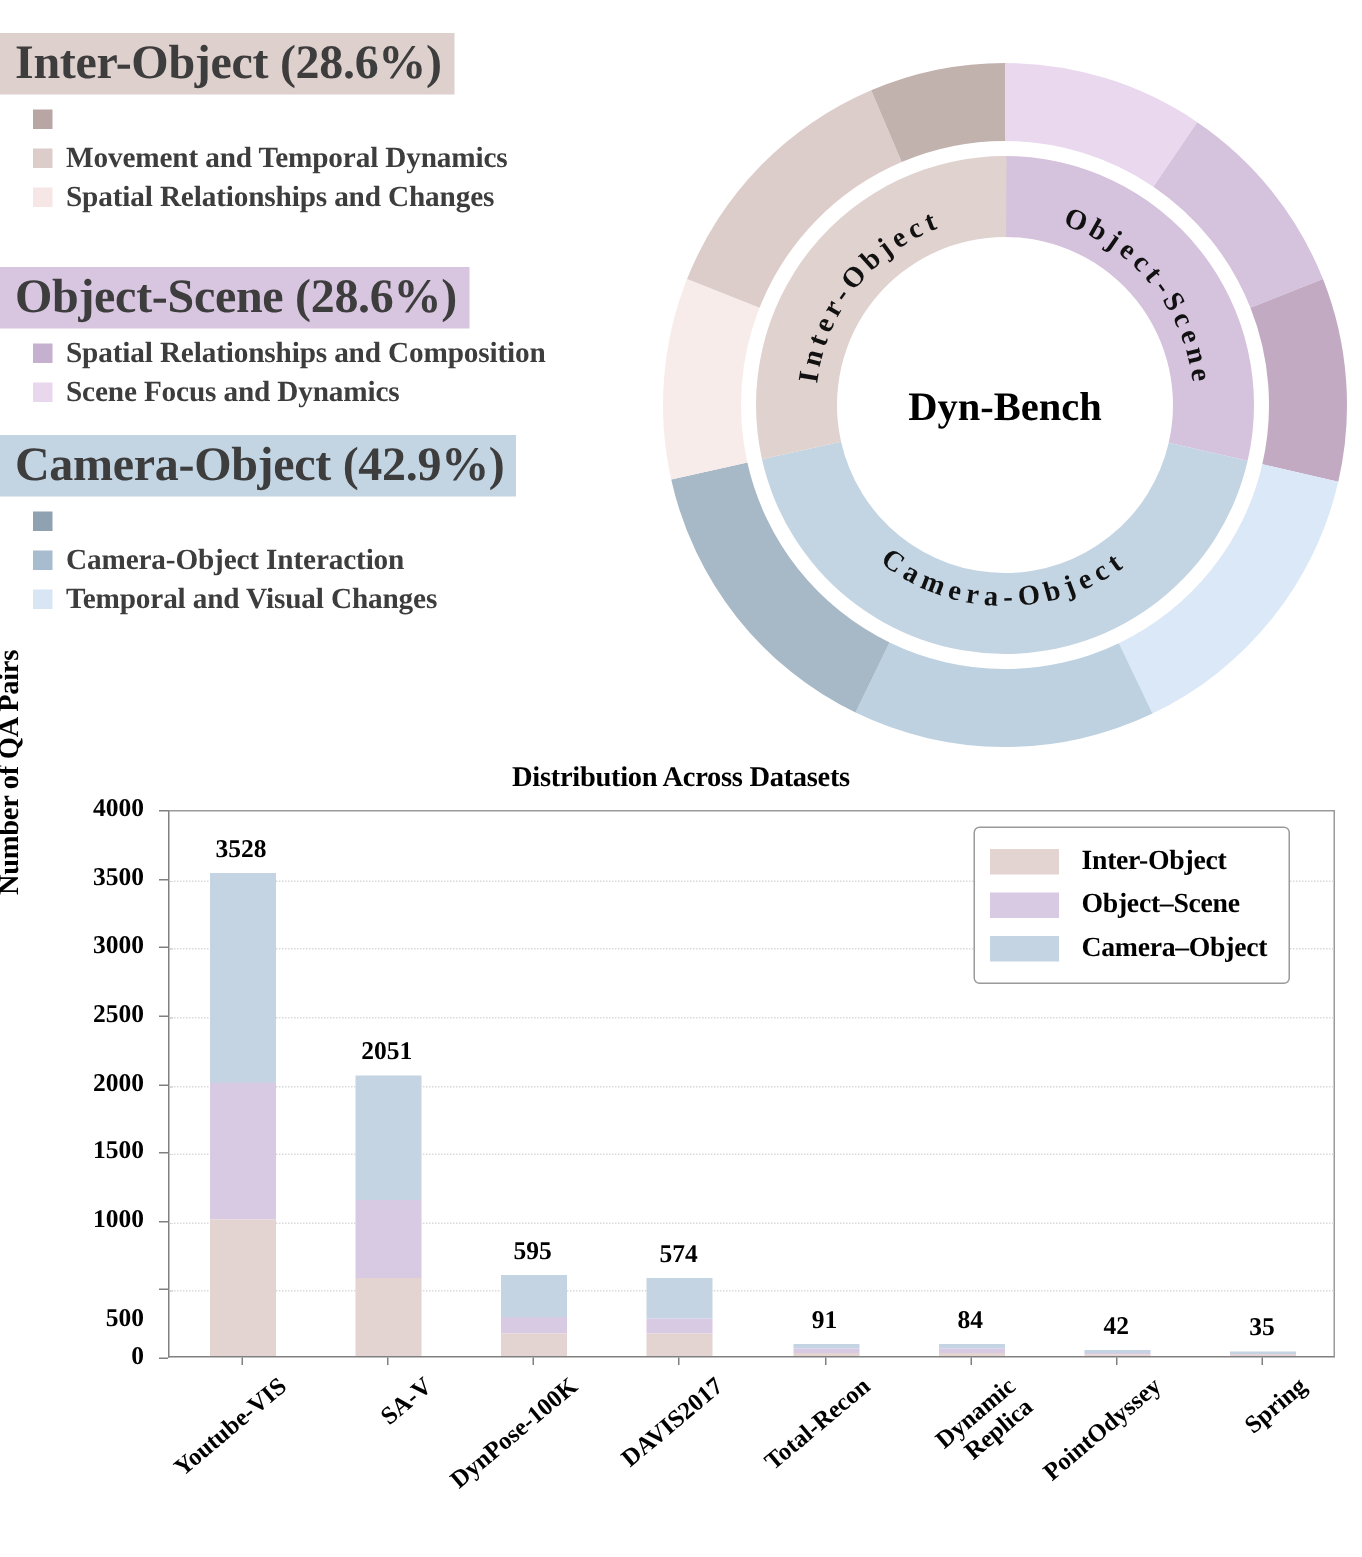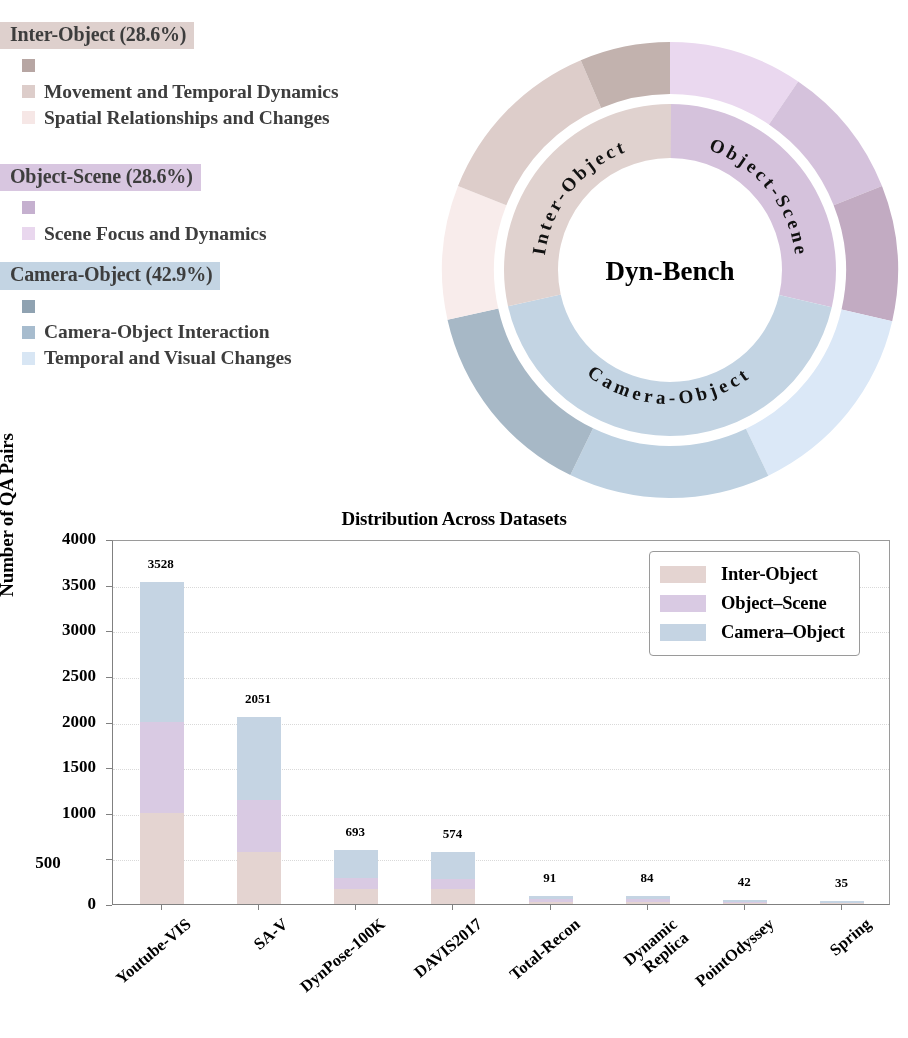--- a/index.html
+++ b/index.html
@@ -19,21 +19,21 @@
   
   #taxonomy {
     position: absolute;
     left: 0px;
     top: 22px;
     width: 440px;
   }
   .tax-group { margin-bottom: 14px; }
   .tax-title {
     display: inline-block;
-    font-size: 20px;
+    font-size: 32px;
     font-weight: bold;
     color: #3d3d3d;
     padding: 1px 8px 3px 10px;
     letter-spacing: -0.2px;
     line-height: 1.16;
   }
   .tax-items { margin-top: 4px; }
   .tax-item {
     display: flex;
     align-items: center;
@@ -147,21 +147,21 @@
   }
   .bar-stack {
     position: absolute;
     bottom: 0;
   }
   .bar-seg { width: 100%; }
   .bar-total {
     position: absolute;
     width: 140px;
     text-align: center;
-    font-size: 13px;
+    font-size: 17px;
     font-weight: bold;
     color: #000;
   }
   .xtick-mark {
     position: absolute;
     top: 0;
     width: 0;
     height: 5px;
     border-left: 1.2px solid #808080;
   }
@@ -226,20 +226,21 @@
         <span class="tax-label">Spatial Relationships and Changes</span>
       </div>
     </div>
   </div>
 
   <div class="tax-group" id="grp-1">
     <div class="tax-title" id="t1" style="background: rgb(216, 198, 224);">Object-Scene (28.6%)</div>
     <div class="tax-items">
       <div class="tax-item">
         <span class="tax-swatch" id="s11" style="background: rgb(197, 176, 207);"></span>
+        <span class="tax-label">Spatial Relationships and Composition</span>
       </div>
       <div class="tax-item">
         <span class="tax-swatch" id="s12" style="background: rgb(233, 215, 238);"></span>
         <span class="tax-label">Scene Focus and Dynamics</span>
       </div>
     </div>
   </div>
 
   <div class="tax-group" id="grp-2">
     <div class="tax-title" id="t2" style="background: rgb(195, 212, 227);">Camera-Object (42.9%)</div>
@@ -348,21 +349,21 @@
           <div class="bar-seg" style="height: 1.91625px; background: rgb(197, 212, 227);"></div>
           <div class="bar-seg" style="height: 0.73px; background: rgb(217, 202, 227);"></div>
           <div class="bar-seg" style="height: 0.5475px; background: rgb(228, 212, 209);"></div>
         </div>
       </div>
   </div>
 
   <div id="yticks">
       <div class="ytick-label" style="left: 0px; width: 96px; right: auto; top: 389px;">0</div>
       <div class="ytick-mark" style="left: 106px; top: 400px;"></div>
-      <div class="ytick-label" style="left: 0px; width: 96px; right: auto; top: 348px; text-align: center;">500</div>
+      <div class="ytick-label" style="left: 0px; width: 96px; right: auto; top: 364px;">500</div>
       <div class="ytick-mark" style="left: 106px; top: 354.375px;"></div>
       <div class="ytick-label" style="left: 0px; width: 96px; right: auto; top: 297.75px;">1000</div>
       <div class="ytick-mark" style="left: 106px; top: 308.75px;"></div>
       <div class="ytick-label" style="left: 0px; width: 96px; right: auto; top: 252.125px;">1500</div>
       <div class="ytick-mark" style="left: 106px; top: 263.125px;"></div>
       <div class="ytick-label" style="left: 0px; width: 96px; right: auto; top: 206.5px;">2000</div>
       <div class="ytick-mark" style="left: 106px; top: 217.5px;"></div>
       <div class="ytick-label" style="left: 0px; width: 96px; right: auto; top: 160.875px;">2500</div>
       <div class="ytick-mark" style="left: 106px; top: 171.875px;"></div>
       <div class="ytick-label" style="left: 0px; width: 96px; right: auto; top: 115.25px;">3000</div>
@@ -387,21 +388,21 @@
       <div class="xtick-label" style="left: 468.875px; width: 200px; top: 410px;">Dynamic
 Replica</div>
       <div class="xtick-mark" style="left: 744.125px; top: 400px;"></div>
       <div class="xtick-label" style="left: 566.125px; width: 200px; top: 410px;">PointOdyssey</div>
       <div class="xtick-mark" style="left: 841.375px; top: 400px;"></div>
       <div class="xtick-label" style="left: 663.375px; width: 200px; top: 410px;">Spring</div>
     </div>
   <div id="totals">
       <div class="bar-total" style="left: 90.625px; top: 51.07px;">3528</div>
       <div class="bar-total" style="left: 187.875px; top: 185.846px;">2051</div>
-      <div class="bar-total" style="left: 285.125px; top: 318.706px;">693</div>
+      <div class="bar-total" style="left: 285.125px; top: 318.706px;">595</div>
       <div class="bar-total" style="left: 382.375px; top: 320.623px;">574</div>
       <div class="bar-total" style="left: 479.625px; top: 364.696px;">91</div>
       <div class="bar-total" style="left: 576.875px; top: 365.335px;">84</div>
       <div class="bar-total" style="left: 674.125px; top: 369.168px;">42</div>
       <div class="bar-total" style="left: 771.375px; top: 369.806px;">35</div>
     </div>
 
   <div id="chart-legend">
     <div class="clg-row">
       <span class="clg-swatch" id="lg0" style="background: rgb(228, 212, 209);"></span>

